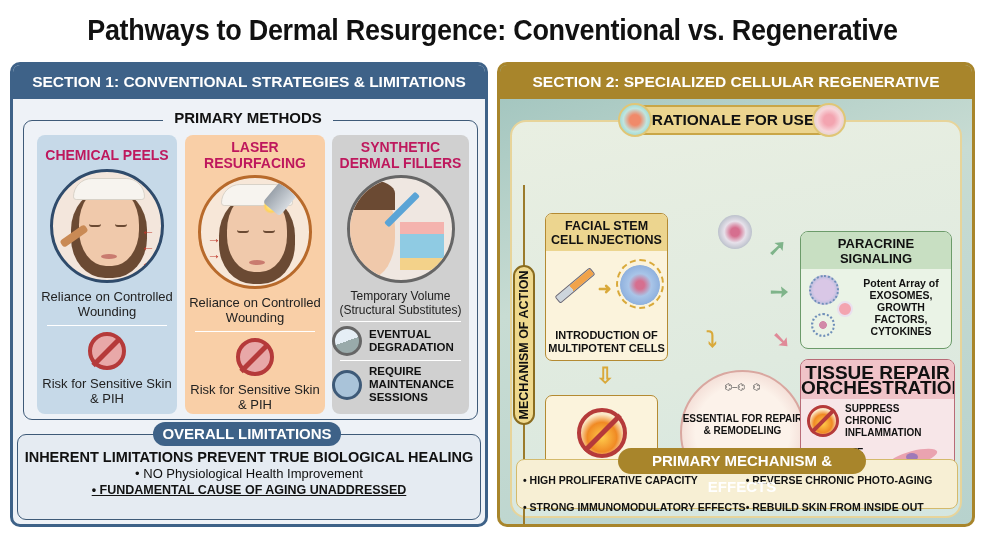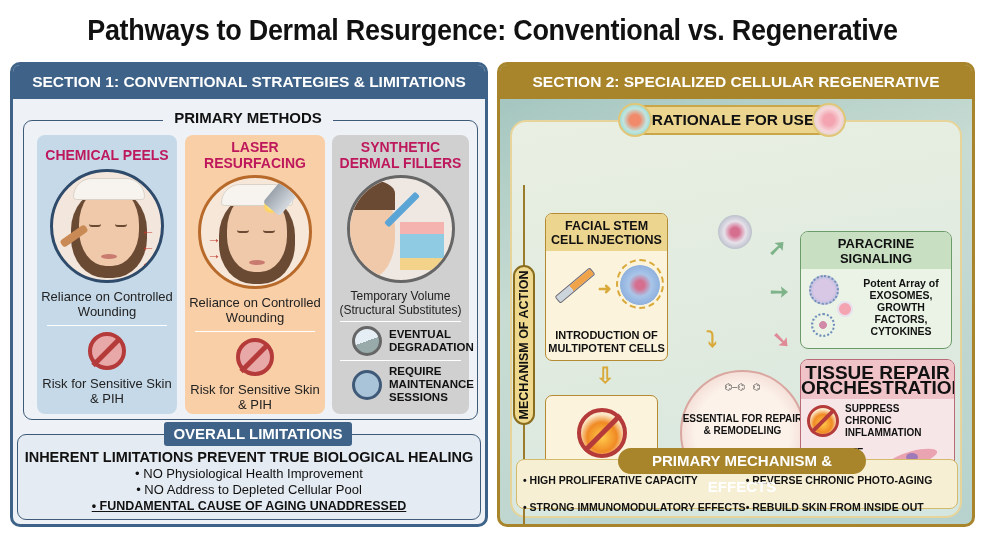--- a/index.html
+++ b/index.html
@@ -26,25 +26,25 @@
   .c3 { left: 319px; background: #d0d0d0; width: 137px; }
   .c3 .circle { border: 3px solid #666; background: #efe7e1; }
 
   .face { position: absolute; left: 26px; top: 14px; width: 60px; height: 80px; border-radius: 48% 48% 45% 45%; background: #f0c9ab; }
   .band { position: absolute; left: 20px; top: 6px; width: 72px; height: 22px; border-radius: 36px 36px 6px 6px; background: #f7f4ef; border: 1px solid #d8d2c8; }
   .hair { position: absolute; left: 18px; top: 18px; width: 76px; height: 88px; border-radius: 45%; background: #6b4a33; }
   .eye { position: absolute; top: 52px; width: 12px; height: 3px; border-bottom: 2px solid #6b4a33; border-radius: 0 0 8px 8px; }
   .lip { position: absolute; left: 48px; top: 82px; width: 16px; height: 5px; border-radius: 50%; background: #c97b6f; }
   .arrow { position: absolute; color: #c0392b; font-size: 14px; font-weight: bold; }
 
-  .mini-row { display: flex; align-items: center; margin: 4px 20px 0; text-align: left; }
+  .mini-row { display: flex; align-items: center; margin: 4px 0 0; text-align: left; }
   .mini-ico { width: 30px; height: 30px; border-radius: 50%; border: 3px solid #3e5a78; flex: none; background: #a9c3d9; position: relative; }
   .mini-txt { font-size: 11.5px; font-weight: bold; color: #111; margin-left: 7px; line-height: 13px; }
 
-  .ol-pill { position: absolute; left: 140px; top: 357px; width: 188px; height: 24px; border-radius: 3px; background: #3e6288; color: #fff; font-weight: bold; font-size: 15px; text-align: center; line-height: 24px; z-index: 2; margin-left: 11px; }
+  .ol-pill { position: absolute; left: 140px; top: 357px; width: 188px; height: 24px; border-radius: 12px; background: #3e6288; color: #fff; font-weight: bold; font-size: 15px; text-align: center; line-height: 24px; z-index: 2; }
   .ol-box { position: absolute; left: 4px; top: 369px; width: 464px; height: 86px; border: 1.5px solid #3e5a78; border-radius: 9px; background: #e5ebf2; text-align: center; padding-top: 14px; }
   .ol-head { font-weight: bold; font-size: 14.5px; color: #111; line-height: 17px; }
   .ol-item { font-size: 13px; color: #111; line-height: 16px; }
   .ol-item.b { font-weight: bold; font-size: 12.5px; text-decoration: underline; }
 
   
   .s2 { position: absolute; left: 497px; top: 62px; width: 478px; height: 465px; border-radius: 10px; background: linear-gradient(160deg, #9fc3bd 0%, #c8dcd3 40%, #b7d2cd 100%); border: 3px solid #a8852b; overflow: hidden; }
   .s2-head { height: 34px; background: #a8852b; color: #fff; font-weight: bold; font-size: 15.5px; text-align: center; line-height: 34px; }
   .s2-inner { position: absolute; left: 10px; top: 55px; width: 452px; height: 398px; border-radius: 16px; background: linear-gradient(170deg, #e9efe2 0%, #dfeadf 60%, #d4e6e0 100%); border: 2px solid #e7d49a; }
   .rat { position: absolute; left: 128px; top: 40px; width: 210px; height: 30px; border-radius: 15px; background: #ecd58f; border: 2px solid #c9a647; text-align: center; line-height: 26px; font-weight: bold; font-size: 15.5px; color: #111; z-index: 2; }
@@ -159,21 +159,20 @@
     <div class="sep" style="margin:4px 8px"></div>
     <div class="mini-row">
       <div class="mini-ico"></div>
       <div class="mini-txt">REQUIRE MAINTENANCE SESSIONS</div>
     </div>
   </div>
 
   <div class="ol-box">
     <div class="ol-head">INHERENT LIMITATIONS PREVENT TRUE BIOLOGICAL HEALING</div>
     <div class="ol-item">• NO Physiological Health Improvement</div>
-    <div class="ol-item">• NO Address to Depleted Cellular Pool</div>
     <div class="ol-item b">• FUNDAMENTAL CAUSE OF AGING UNADDRESSED</div>
   </div>
   <div class="ol-pill">OVERALL LIMITATIONS</div>
 </div>
 
 <div class="s2">
   <div class="s2-head">SECTION 2: SPECIALIZED CELLULAR REGENERATIVE THERAPY</div>
   <div class="s2-inner"></div>
 
   <div class="cell-ico" style="left:118px;background:radial-gradient(circle,#f08a6a 25%,#bfe6e0 55%,#7cc7c0 100%);border:2px solid #e0c676"></div>

